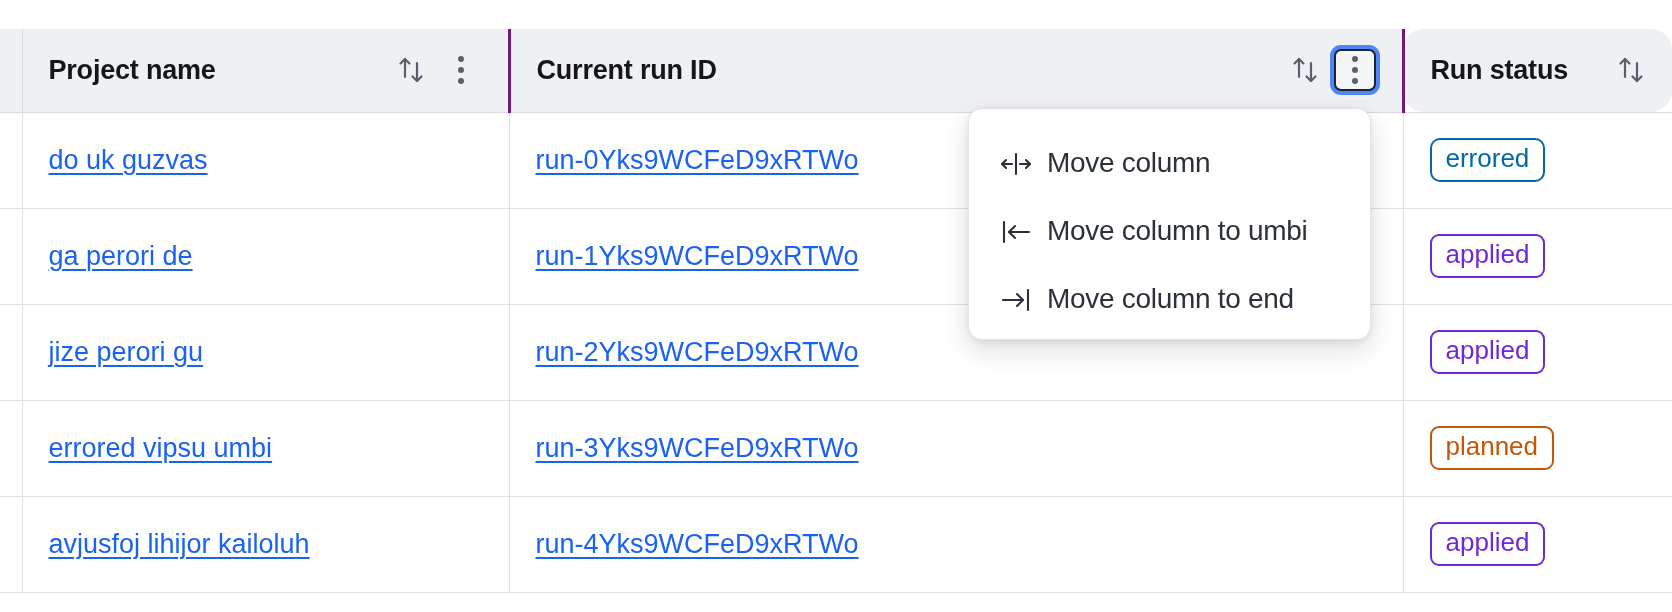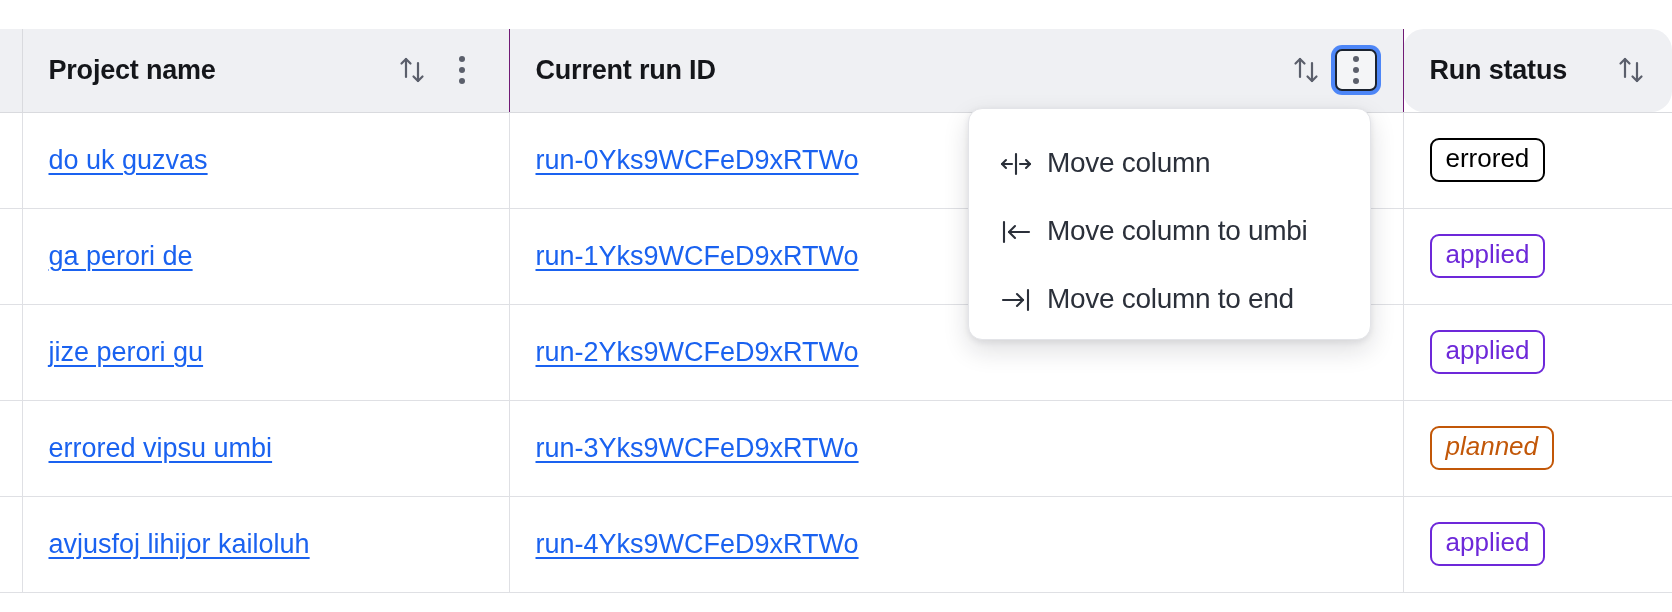--- a/index.html
+++ b/index.html
@@ -31,21 +31,21 @@
     width: 1672px;
   }
   table.grid col.c-gutter  { width: 22px; }
   table.grid col.c-project { width: 487px; }
   table.grid col.c-runid   { width: 894px; }
   table.grid col.c-status  { width: 269px; }
 
   thead th {
     background: #eff0f3;
     border-bottom: 1px solid #d9dade;
-    border-right: 1px solid #701a75;
+    border-right: 3px solid #701a75;
     height: 83px;
     padding: 0 26px;
     margin: 0;
     text-align: left;
     vertical-align: middle;
     font-size: 27px;
     font-weight: bold;
     color: #14161a;
     letter-spacing: -0.2px;
   }
@@ -129,23 +129,23 @@
   .badge {
     display: inline-block;
     border: 2px solid currentColor;
     border-radius: 9px;
     padding: 5px 14px 7px 14px;
     font-size: 26px;
     line-height: 1.05;
     background: #ffffff;
     white-space: nowrap;
   }
-  .badge.errored { color: #000000; }
+  .badge.errored { color: #0369a1; border-radius: 10px; }
   .badge.applied { color: #6d28d9; }
-  .badge.planned { color: #c25708; font-style: italic; }
+  .badge.planned { color: #c25708; }
 
   
   .menu {
     position: absolute;
     left: 968px;
     top: 108px;
     width: 403px;
     background: #ffffff;
     border: 1px solid #e3e4e8;
     border-radius: 14px;

